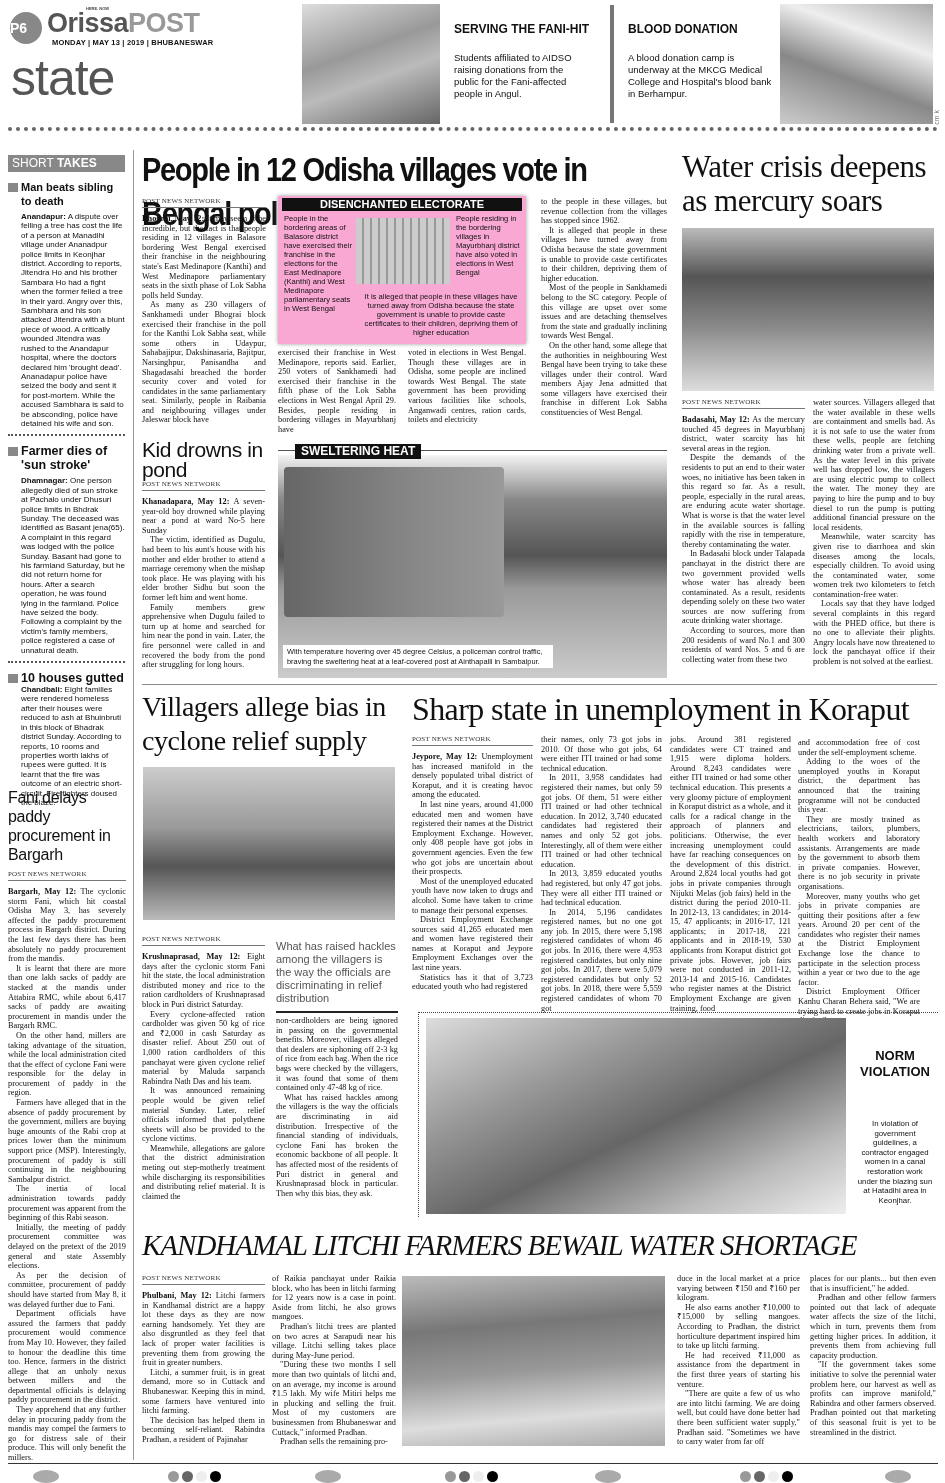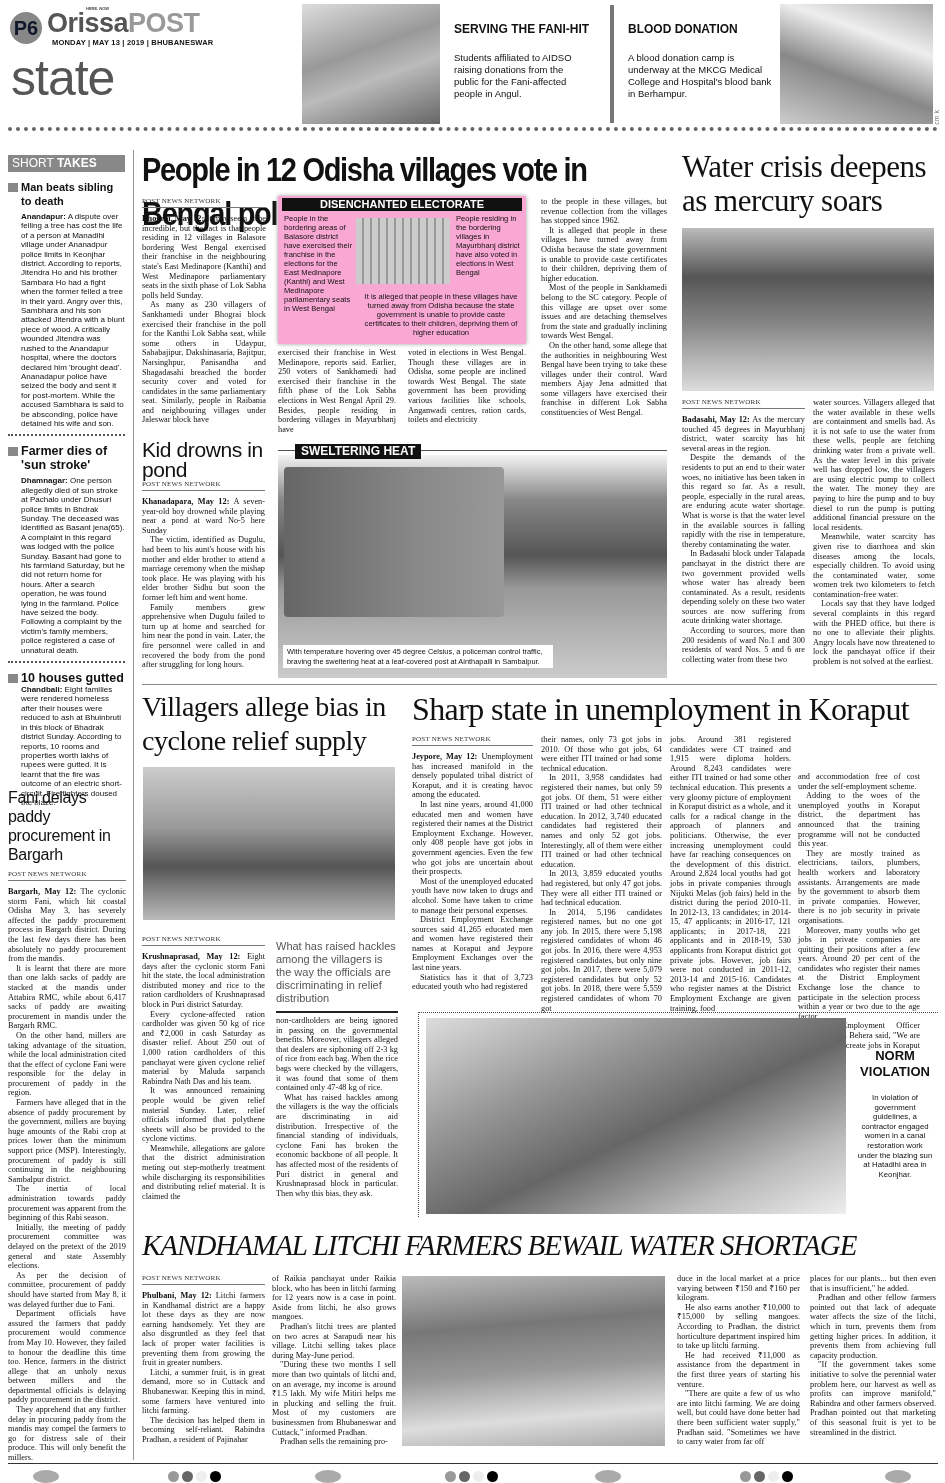--- a/index.html
+++ b/index.html
@@ -14,21 +14,21 @@
 .sidebar-text{font-family:"Liberation Sans",sans-serif;font-size:8px;line-height:9.4px}
 .byline{font-family:"Liberation Serif",serif;font-size:7px;letter-spacing:.2px;border-bottom:1px solid #777;padding-bottom:2px;margin-bottom:6px;color:#333}
 .photo{background:linear-gradient(135deg,#bbb,#777 40%,#aaa 60%,#555);position:absolute}
 .footer-dots{position:absolute;display:flex;gap:3px;align-items:center}
 .footer-dots span{width:11px;height:11px;border-radius:50%;display:inline-block}
 </style>
 </head>
 <body>
 
 <div class="abs" style="left:0;top:0;width:945px;height:130px">
-  <div class="abs sans" style="left:10px;top:12px;width:32px;height:32px;border-radius:50%;background:#888;color:#0f172a;font-weight:bold;font-size:20px;line-height:32px;text-align:center">P6</div>
+  <div class="abs sans" style="left:10px;top:12px;width:32px;height:32px;border-radius:50%;background:#888;color:#ffffff;font-weight:bold;font-size:14px;line-height:32px;">P6</div>
   <div class="abs sans" style="left:86px;top:6px;font-size:4px;font-weight:bold;color:#444">HERE. NOW</div>
   <div class="abs sans" style="left:47px;top:8px;font-size:27px;font-weight:bold;letter-spacing:-0.5px;line-height:30px">
     <span style="color:#555">Orissa</span><span style="color:#999">POST</span>
   </div>
   <div class="abs sans" style="left:52px;top:38px;font-size:7.5px;font-weight:bold;letter-spacing:.2px">MONDAY | MAY 13 | 2019 | BHUBANESWAR</div>
   <div class="abs sans" style="left:11px;top:48px;font-size:50px;font-weight:300;color:#555;line-height:60px;letter-spacing:-1px">state</div>
 
   <div class="photo" style="left:302px;top:4px;width:138px;height:120px;background:linear-gradient(160deg,#ddd,#999 40%,#bbb 60%,#666)"></div>
   <div class="abs sans" style="left:454px;top:22px;font-size:12px;font-weight:bold">SERVING THE FANI-HIT</div>
   <div class="abs sans" style="left:454px;top:52px;width:135px;font-size:9.5px;line-height:12px">Students affiliated to AIDSO raising donations from the public for the Fani-affected people in Angul.</div>
@@ -189,35 +189,35 @@
 </div>
 <div class="abs body-text" style="left:541px;top:735px;width:121px">
   <p class="first">their names, only 73 got jobs in 2010. Of those who got jobs, 64 were either ITI trained or had some technical education.</p>
   <p>In 2011, 3,958 candidates had registered their names, but only 59 got jobs. Of them, 51 were either ITI trained or had other technical education. In 2012, 3,740 educated candidates had registered their names and only 52 got jobs. Interestingly, all of them were either ITI trained or had other technical education.</p>
   <p>In 2013, 3,859 educated youths had registered, but only 47 got jobs. They were all either ITI trained or had technical education.</p>
   <p>In 2014, 5,196 candidates registered names, but no one got any job. In 2015, there were 5,198 registered candidates of whom 46 got jobs. In 2016, there were 4,953 registered candidates, but only nine got jobs. In 2017, there were 5,079 registered candidates but only 52 got jobs. In 2018, there were 5,559 registered candidates of whom 70 got</p>
 </div>
 <div class="abs body-text" style="left:670px;top:735px;width:121px">
   <p class="first">jobs. Around 381 registered candidates were CT trained and 1,915 were diploma holders. Around 8,243 candidates were either ITI trained or had some other technical education. This presents a very gloomy picture of employment in Koraput district as a whole, and it calls for a radical change in the approach of planners and politicians. Otherwise, the ever increasing unemployment could have far reaching consequences on the development of this district. Around 2,824 local youths had got jobs in private companies through Nijukti Melas (job fairs) held in the district during the period 2010-11. In 2012-13, 13 candidates; in 2014-15, 47 applicants; in 2016-17, 121 applicants; in 2017-18, 221 applicants and in 2018-19, 530 applicants from Koraput district got private jobs. However, job fairs were not conducted in 2011-12, 2013-14 and 2015-16. Candidates who register names at the District Employment Exchange are given training, food</p>
 </div>
-<div class="abs body-text" style="left:798px;top:772px;width:122px">
+<div class="abs body-text" style="left:798px;top:738px;width:122px">
   <p class="first">and accommodation free of cost under the self-employment scheme.</p>
   <p>Adding to the woes of the unemployed youths in Koraput district, the department has announced that the training programme will not be conducted this year.</p>
   <p>They are mostly trained as electricians, tailors, plumbers, health workers and laboratory assistants. Arrangements are made by the government to absorb them in private companies. However, there is no job security in private organisations.</p>
   <p>Moreover, many youths who get jobs in private companies are quitting their positions after a few years. Around 20 per cent of the candidates who register their names at the District Employment Exchange lose the chance to participate in the selection process within a year or two due to the age factor.</p>
   <p>District Employment Officer Kanhu Charan Behera said, "We are trying hard to create jobs in Koraput district."</p>
 </div>
 
 <div class="abs" style="left:418px;top:1012px;width:520px;height:205px;border-top:1px dotted #444;border-left:1px dotted #444"></div>
 <div class="photo" style="left:426px;top:1018px;width:420px;height:196px;background:linear-gradient(155deg,#ddd,#999 30%,#666 55%,#bbb 80%,#eee)"></div>
 <div class="abs sans" style="left:855px;top:1048px;width:80px;text-align:center;font-weight:bold;font-size:13px;line-height:16px">
   <div>NORM</div>
   <div>VIOLATION</div>
 </div>
-<div class="abs sans" style="left:857px;top:1093px;width:76px;text-align:center;font-size:7.8px;line-height:9.6px">In violation of government guidelines, a contractor engaged women in a canal restoration work under the blazing sun at Hatadihi area in Keonjhar.</div>
+<div class="abs sans" style="left:857px;top:1119px;width:76px;text-align:center;font-size:7.8px;line-height:9.6px">In violation of government guidelines, a contractor engaged women in a canal restoration work under the blazing sun at Hatadihi area in Keonjhar.</div>
 
 <div class="abs serif" style="left:142px;top:1228px;width:795px;font-size:29px;font-style:italic;letter-spacing:-1px;line-height:34px;white-space:nowrap">KANDHAMAL LITCHI FARMERS BEWAIL WATER SHORTAGE</div>
 <div class="abs" style="left:142px;top:1274px;width:123px">
   <div class="byline">POST NEWS NETWORK</div>
   <div class="body-text">
     <p class="first"><b>Phulbani, May 12:</b><span> Litchi farmers in Kandhamal district are a happy lot these days as they are now earning handsomely. Yet they are also disgruntled as they feel that lack of proper water facilities is preventing them from growing the fruit in greater numbers.</span></p>
     <p>Litchi, a summer fruit, is in great demand, more so in Cuttack and Bhubaneswar. Keeping this in mind, some farmers have ventured into litchi farming.</p>
     <p>The decision has helped them in becoming self-reliant. Rabindra Pradhan, a resident of Pajinahar</p>
   </div>
 </div>

